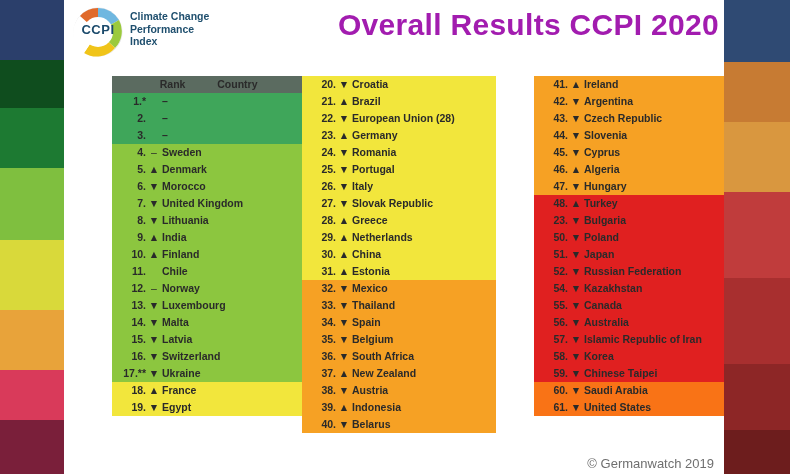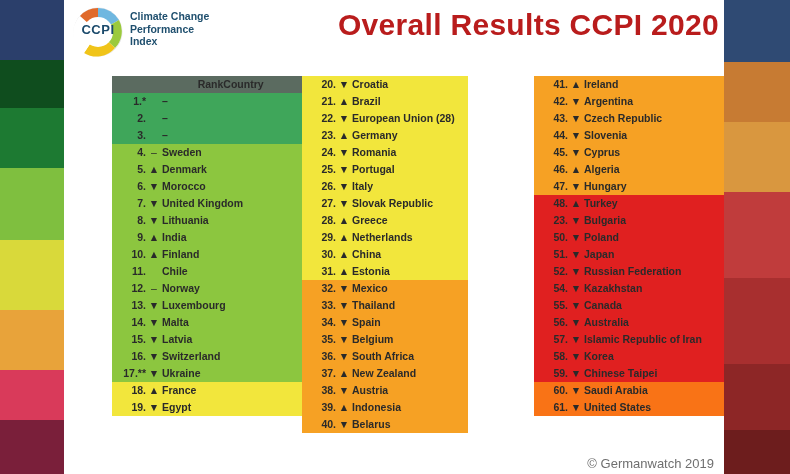--- a/index.html
+++ b/index.html
@@ -29,45 +29,45 @@
   #logo-text{
     position:absolute;left:2px;top:18px;width:52px;text-align:center;
     font-weight:bold;font-size:13px;color:#1b4a6b;letter-spacing:.5px;
   }
   #logo-title{
     position:absolute;left:66px;top:10px;width:90px;
     font-size:10.5px;line-height:12.5px;color:#1f4f6e;font-weight:bold;
   }
   #main-title{
     position:absolute;left:175px;top:8px;width:480px;
-    text-align:right;font-size:30px;font-weight:bold;color:#b91c1c;
+    text-align:right;font-size:30px;font-weight:bold;color:#a21caf;
     letter-spacing:.3px;
   }
 
   
   .col{position:absolute;top:76px;}
   #col1{left:48px;width:190px;}
-  #col2{left:238px;width:166px;}
+  #col2{left:238px;width:194px;}
   #col3{left:470px;width:190px;}
 
   table.ccpi{border-collapse:collapse;width:100%;}
   table.ccpi td{
     font-size:10.5px;color:#2a2a2a;height:17px;line-height:17px;
     padding:0;border:0;
   }
   td.rank{width:34px;text-align:right;padding-right:4px;font-weight:bold;}
   td.arrow{width:16px;text-align:center;font-size:8.5px;}
   td.name{padding-left:8px;font-weight:bold;white-space:nowrap;overflow:hidden;}
 
   
   .hdr td{
     background:#5b6b60;color:#ffffff;font-weight:bold;font-size:11px;
     height:26px;line-height:26px;
   }
-  .hdr td.rank{text-align:right;padding-left:23px;}
+  .hdr td.rank{text-align:center;padding-left:16px;}
 
   
   .c-green   {background:#3fa65a;}
   .c-ltgreen {background:#8cc63f;}
   .c-yellow  {background:#f2e63c;}
   .c-orange  {background:#f6a124;padding-left:11px;}
   .c-red     {background:#e02020;padding-left:8px;}
   .c-red td  {color:#ffffff;}
   .c-dkred   {background:#f97316;}
   .c-dkred td{color:#ffffff;}

